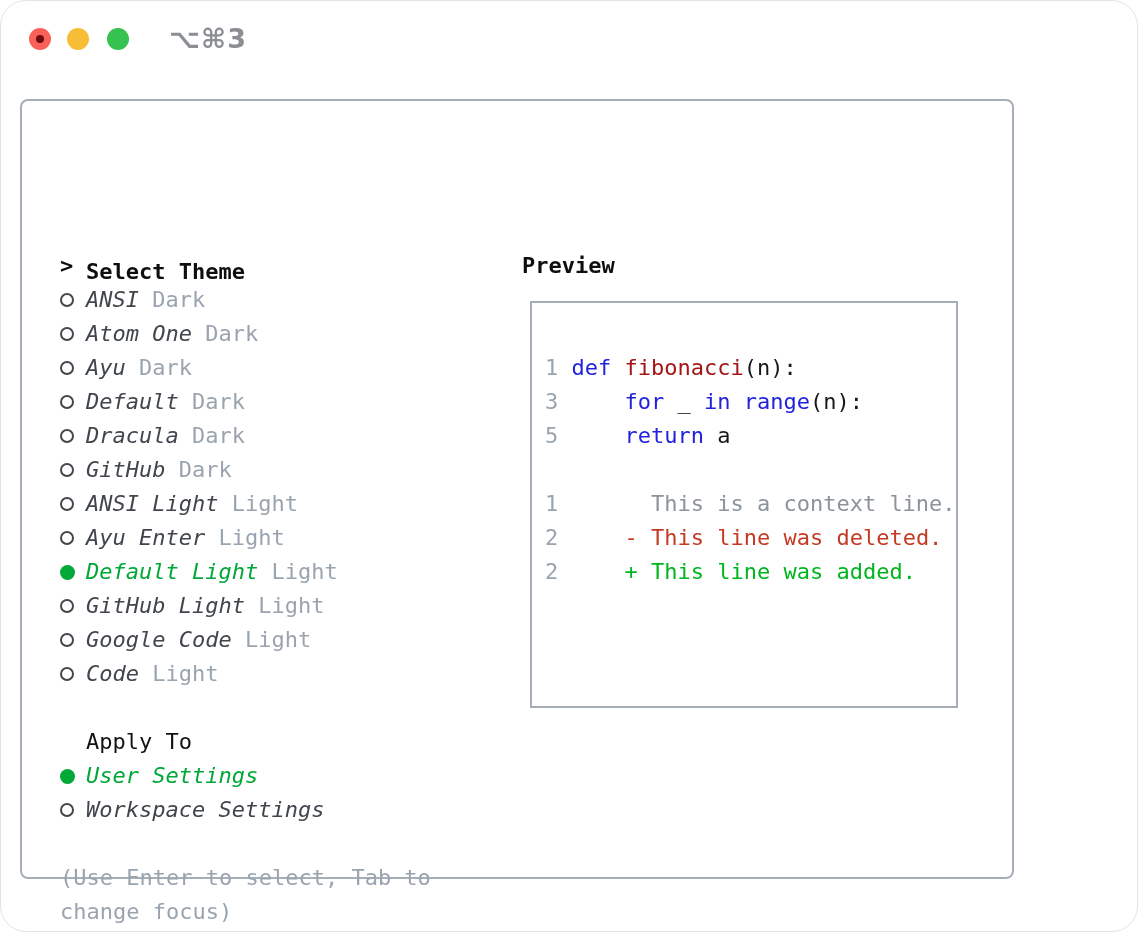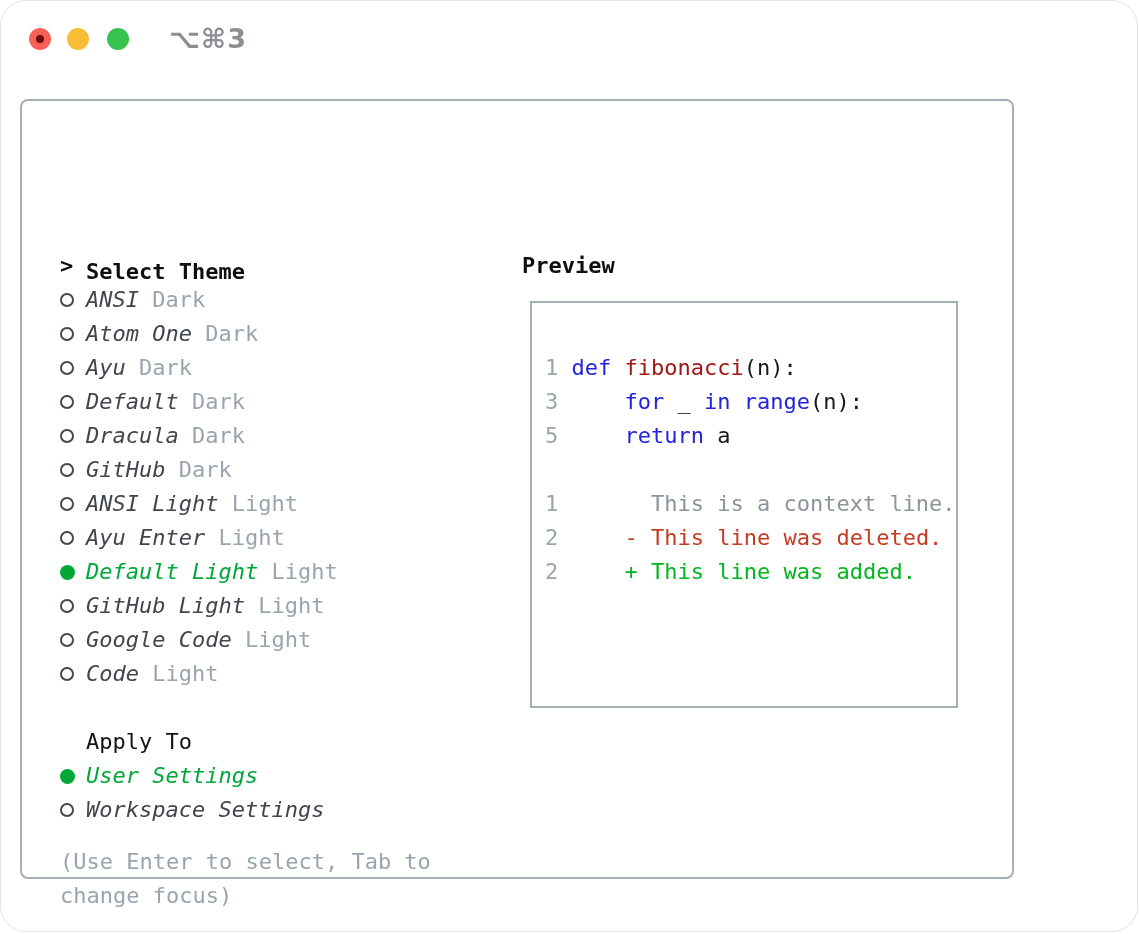--- a/index.html
+++ b/index.html
@@ -70,21 +70,21 @@
     width: 15px; height: 15px;
   }
   .theme-section { position: absolute; left: 38px; top: 148px; }
   .hdr-text { font-weight: 700; color: #0c0e10; margin-top: 11px; }
   .item-name { color: var(--text-dark, #41464d); font-style: italic; }
   .item-name.sel { color: var(--accent-green, #00a838); }
   .item-variant { color: var(--muted-gray, #9aa4af); }
   .apply-section { position: absolute; left: 38px; top: 624px; }
   .apply-header { color: #101214; font-weight: 400; }
   .hint {
-    position: absolute; left: 38px; top: 744px;
+    position: absolute; left: 38px; top: 760px;
     color: var(--muted-gray, #9aa4af);
     font-size: 22px; line-height: 34px; white-space: pre;
   }
   
   .preview-header {
     position: absolute; left: 500px; top: 148px;
     height: 34px; line-height: 34px;
     font-size: 22px; font-weight: 700; color: #0c0e10;
   }
   .preview-box {

